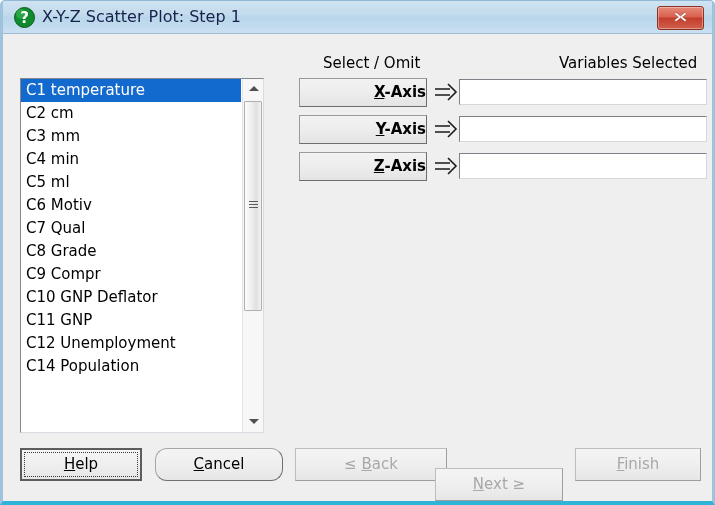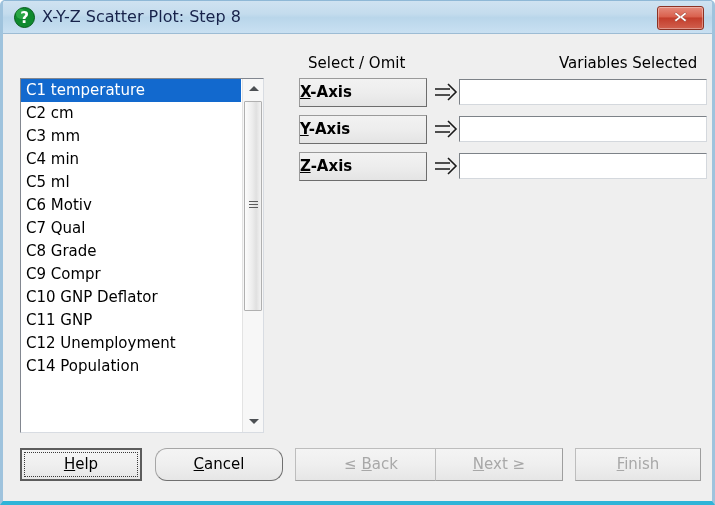--- a/index.html
+++ b/index.html
@@ -185,21 +185,21 @@
     height: 10px;
   }
   #sb-grip i {
     display: block;
     height: 1px;
     background: #5c5c5c;
     margin-bottom: 2px;
   }
 
   
-  #lbl-select-omit { left: 305px; top: 20px; }
+  #lbl-select-omit { left: 320px; top: 20px; }
   #lbl-variables-selected { left: 556px; top: 20px; }
 
   .axis-row { position: absolute; left: 296px; height: 29px; }
   .axis-row.r1 { top: 44px; }
   .axis-row.r2 { top: 81px; }
   .axis-row.r3 { top: 118px; }
 
   .axis-button {
     position: absolute;
     left: 0;
@@ -208,21 +208,21 @@
     height: 29px;
     background: linear-gradient(to bottom, #f2f2f2 0%, #ededed 50%, #e4e4e4 100%);
     border: 1px solid #9a9a9a;
     border-bottom-color: #6d6d6d;
     border-right-color: #6d6d6d;
     box-sizing: border-box;
     font-family: "DejaVu Sans", sans-serif;
     font-size: 15px;
     font-weight: bold;
     color: #000000;
-    text-align: left;
+    text-align: right;
     line-height: 27px;
     cursor: pointer;
   }
   .axis-button .accel { text-decoration: underline; }
 
   .arrow-glyph {
     position: absolute;
     left: 134px;
     top: 2px;
     width: 26px;
@@ -281,38 +281,38 @@
   .dlg-button.default .focus-rect {
     position: absolute;
     left: 2px; top: 2px; right: 2px; bottom: 2px;
     border: 1px dotted #3a3a3a;
     pointer-events: none;
   }
 
   #btn-help   { left: 17px;  width: 122px; }
   #btn-cancel { left: 152px; width: 128px; border-radius: 12px; }
   #btn-back   { left: 292px; width: 152px; }
-  #btn-next   { left: 432px; width: 128px; }
+  #btn-next   { left: 432px; width: 128px; margin-top: 20px; }
   #btn-finish { left: 572px; width: 126px; }
 </style>
 </head>
 <body>
 
 <div id="window">
 
   <div id="titlebar">
     <span id="title-icon">
       <svg width="21" height="21" viewBox="0 0 21 21">
         <circle cx="10.5" cy="10.5" r="10" fill="#0f8a2e"></circle>
         <circle cx="10.5" cy="10.5" r="10" fill="none" stroke="#075c1b" stroke-width="1"></circle>
         <circle cx="7" cy="7" r="5" fill="#3fbf57" opacity="0.55"></circle>
         <text x="10.5" y="16" font-family="DejaVu Sans, sans-serif" font-size="15" font-weight="bold" fill="#ffffff" text-anchor="middle">?</text>
       </svg>
     </span>
-    <span id="title-text">X-Y-Z Scatter Plot: Step 8</span>
+    <span id="title-text">X-Y-Z Scatter Plot: Step 1</span>
     <div id="close-button" title="Close">
       <svg width="15" height="14" viewBox="0 0 15 14">
         <path d="M3 2.2 L7.5 6 L12 2.2 L13.6 4 L9.6 7 L13.6 10 L12 11.8 L7.5 8 L3 11.8 L1.4 10 L5.4 7 L1.4 4 Z" fill="#ffffff" stroke="#8c3224" stroke-width="0.5"></path>
       </svg>
     </div>
   </div>
 
   <div id="client">
 
 

